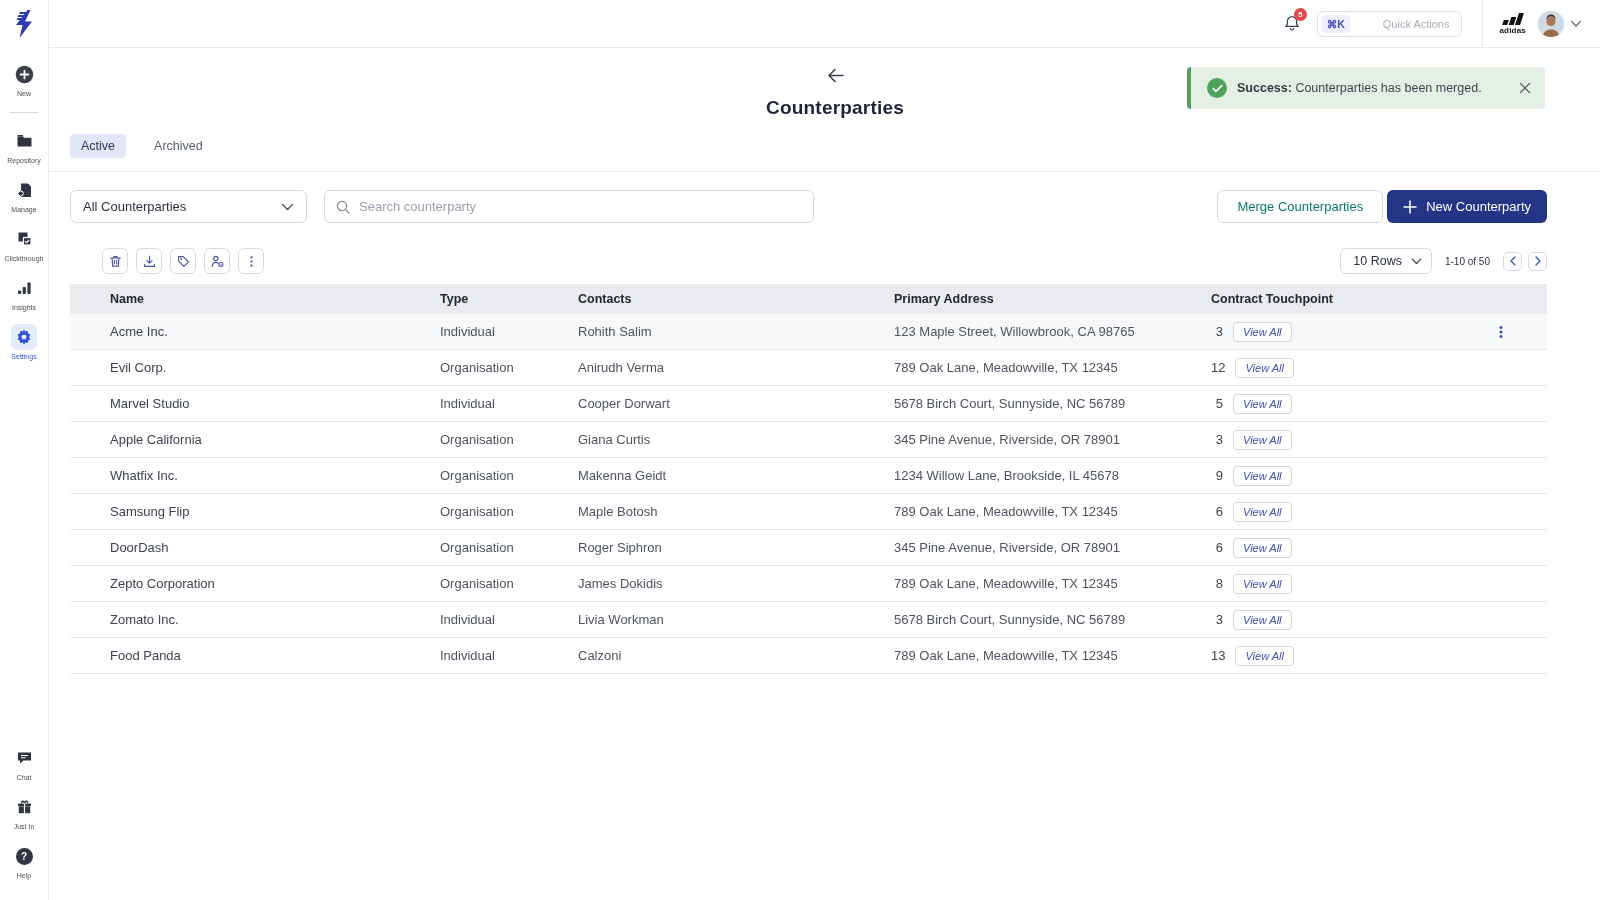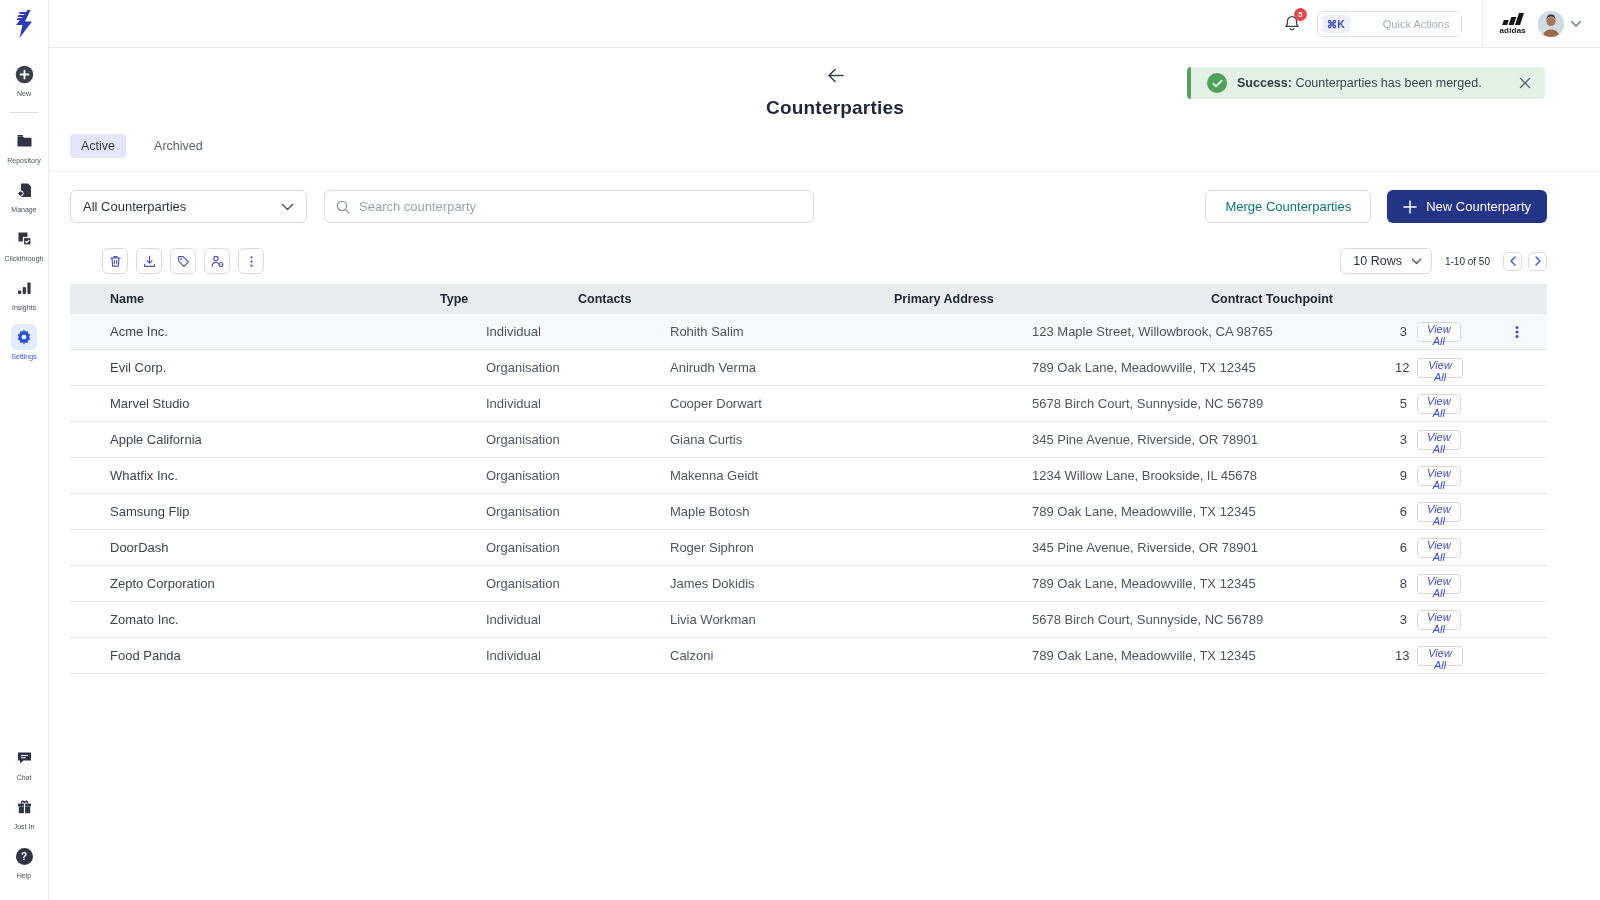--- a/index.html
+++ b/index.html
@@ -48,61 +48,61 @@
   
   .main { position: absolute; left: 49px; top: 48px; right: 0; bottom: 0; background: #fff; }
   .page-header { display: flex; align-items: center; gap: 14px; padding: 20px 0 0 21px; flex-direction: column; }
   .back-btn { cursor: pointer; color: #3a4151; display: flex; }
   .page-title { font-size: 19px; font-weight: 700; color: #1e2637; letter-spacing: .2px; }
   .tabs-row { display: flex; gap: 17px; padding: 15px 0 13px 21px; border-bottom: 1px solid #ebedf0; }
   .tab { font-size: 12.5px; padding: 5px 11px; border-radius: 4px; color: #5b626e; cursor: pointer; }
   .tab.active { background: #e2e6f9; color: #333a49; }
 
   
-  .toast { position: absolute; top: 19px; right: 55px; width: 358px; height: 32px; background: #e4f0e5;
+  .toast { position: absolute; top: 19px; right: 55px; width: 358px; height: 42px; background: #e4f0e5;
     border-radius: 4px; display: flex; align-items: center; overflow: hidden; margin-left: 28px; }
   .toast-bar { width: 4px; align-self: stretch; background: #57a05f; flex: 0 0 4px; }
   .toast-check { width: 20px; height: 20px; border-radius: 50%; background: #4da35a; display: flex;
     align-items: center; justify-content: center; margin: 0 10px 0 16px; flex: 0 0 20px; }
   .toast-text { font-size: 12.5px; color: #3c444d; }
   .toast-text b { color: #313a42; }
   .toast-close { margin-left: auto; margin-right: 14px; cursor: pointer; display: flex; }
 
   
   .filter-row { display: flex; align-items: center; padding: 18px 53px 0 21px; }
   .select-box { width: 237px; height: 33px; border: 1px solid #d6d9e0; border-radius: 6px; display: flex;
     align-items: center; padding: 0 12px; font-size: 13px; color: #2c3340; cursor: pointer; background: #fff; }
   .select-box .sel-caret { margin-left: auto; color: #4a5160; display: flex; }
   .search-box { width: 490px; height: 33px; border: 1px solid #d6d9e0; border-radius: 6px; display: flex;
     align-items: center; padding: 0 10px; margin-left: 17px; background: #fff; }
   .search-box input { border: none; outline: none; flex: 1; font-size: 13px; color: #2c3340;
     font-family: "Liberation Sans", sans-serif; margin-left: 8px; background: transparent; }
   .search-box input::placeholder { color: #9aa1ad; }
   .btn-merge { margin-left: auto; height: 33px; padding: 0 19px; border: 1px solid #d6d9e0; border-radius: 6px;
     background: #fff; color: #0f766e; font-size: 13px; font-weight: 500; cursor: pointer; font-family: inherit; }
-  .btn-new { margin-left: 16px; height: 33px; padding: 0 16px; border: none; border-radius: 6px;
+  .btn-new { margin-left: 4px; height: 33px; padding: 0 16px; border: none; border-radius: 6px;
     background: #243585; color: #fff; font-size: 13px; font-weight: 500; cursor: pointer;
     display: flex; align-items: center; gap: 9px; font-family: inherit; }
 
   
   .table-card { margin: 16px 53px 0 21px; }
   .toolbar { display: flex; align-items: center; padding: 9px 0 10px 32px; }
   .icon-btn { width: 26px; height: 26px; border: 1px solid #d8dbe4; border-radius: 6px; background: #fff;
     color: #4a54a0; display: flex; align-items: center; justify-content: center; margin-right: 8px; cursor: pointer; }
   .toolbar-right { margin-left: auto; display: flex; align-items: center; gap: 13px; }
   .rows-select { height: 26px; border: 1px solid #d8dbe4; border-radius: 6px; display: flex; align-items: center;
     gap: 9px; padding: 0 9px 0 12px; font-size: 12.5px; color: #2c3340; cursor: pointer; background: #fff; }
   .range-label { font-size: 10px; color: #2c3340; }
   .pager { display: flex; gap: 6px; }
   .page-btn { width: 19px; height: 19px; border: 1px solid #d8dbe4; border-radius: 5px; background: #fff;
     color: #3b57d0; display: flex; align-items: center; justify-content: center; cursor: pointer; }
 
   .grid-cols { display: grid; grid-template-columns: 330px 138px 316px 317px 1fr 56px; padding-left: 40px; align-items: center; }
   .thead { background: #e9ebee; height: 30px; font-size: 12.5px; font-weight: 700; color: #222836; }
-  .trow { height: 36px; border-bottom: 1px solid #e5e7ea; font-size: 13px; color: #4e5460; background: #fff; cursor: pointer; gap: 46px; }
+  .trow { height: 36px; border-bottom: 1px solid #e5e7ea; font-size: 13px; color: #4e5460; background: #fff; cursor: pointer; }
   .trow.hovered { background: #f7f8f9; }
   .cell-name { color: #3d4350; }
   .cell-touch { display: flex; align-items: center; }
   .tp-num { min-width: 12px; text-align: right; color: #3e4450; }
   .view-all { margin-left: 10px; height: 20px; padding: 0 9px; border: 1px solid #d4d7e0; border-radius: 4px;
     background: #fff; color: #3d4eb8; font-size: 11px; cursor: pointer; font-family: inherit; font-style: italic; }
   .row-menu { width: 20px; height: 24px; border: none; background: transparent; color: #3d4eb8;
     display: flex; align-items: center; justify-content: center; cursor: pointer; visibility: hidden; }
 </style>
 </head>

